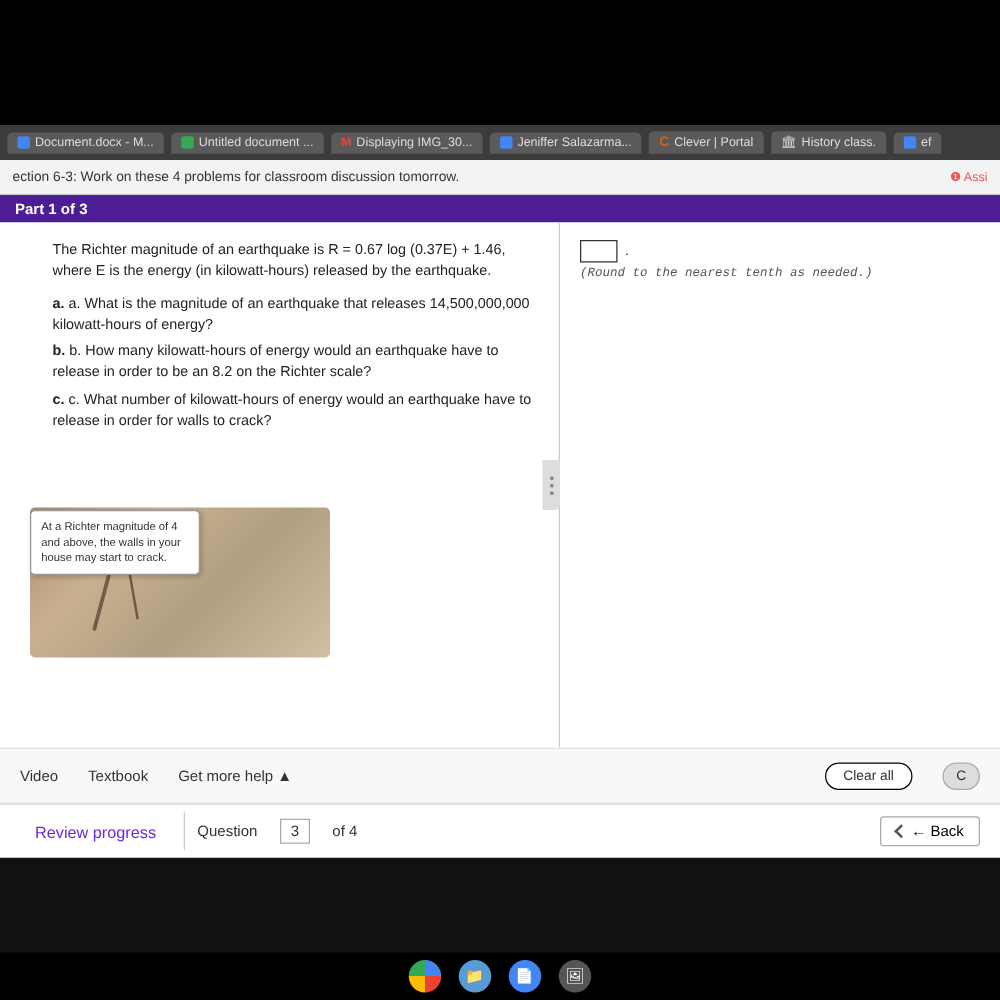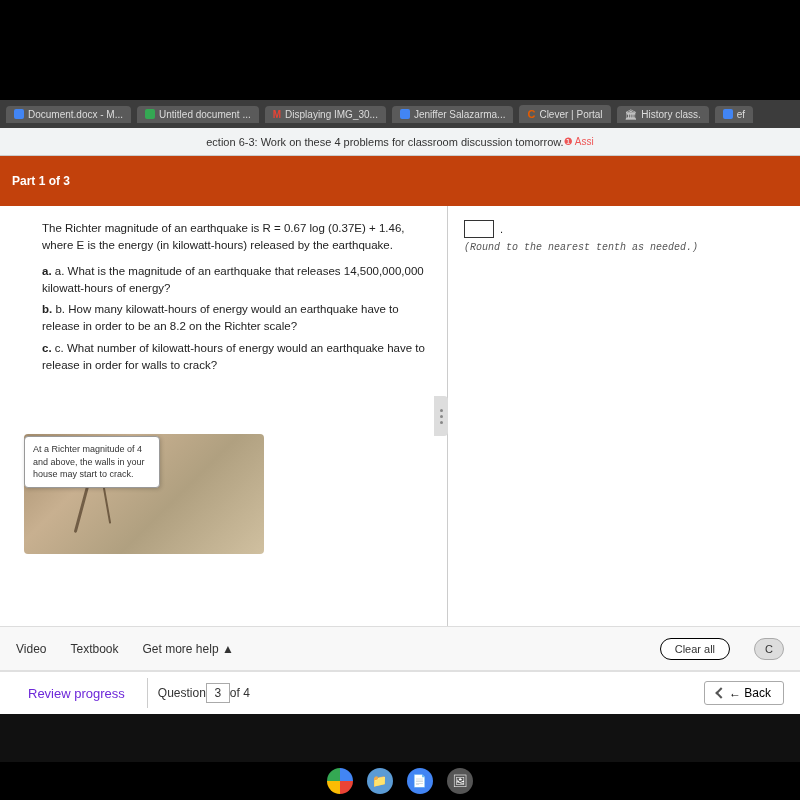--- a/index.html
+++ b/index.html
@@ -50,43 +50,43 @@
 
     
     .notification-bar {
       background: #f1f3f4;
       border-bottom: 1px solid #ccc;
       padding: 4px 10px;
       font-size: 11px;
       color: #333;
       display: flex;
       align-items: center;
-      justify-content: center;
+      justify-content: space-between;
       height: 28px;
     }
     .notification-bar .assi-badge {
       display: flex;
       align-items: center;
       gap: 4px;
       font-size: 10px;
       color: #e55;
     }
 
     
     .main-area {
       width: 100%;
       background: #fff;
       position: relative;
     }
 
     
     .part-header {
-      background: #c2410c;
+      background: #4c1d95;
       color: #fff;
-      padding: 18px 12px;
+      padding: 4px 12px;
       font-size: 12px;
       font-weight: bold;
     }
 
     
     .question-body {
       background: #fff;
       display: flex;
       min-height: 420px;
       position: relative;
@@ -271,21 +271,21 @@
     }
     .progress-divider {
       width: 1px;
       height: 30px;
       background: #ccc;
       margin: 0 10px;
     }
     .question-nav {
       display: flex;
       align-items: center;
-      gap: 0;
+      gap: 18px;
       font-size: 12px;
       color: #333;
     }
     .q-number-box {
       width: 24px;
       height: 20px;
       border: 1px solid #aaa;
       display: flex;
       align-items: center;
       justify-content: center;

